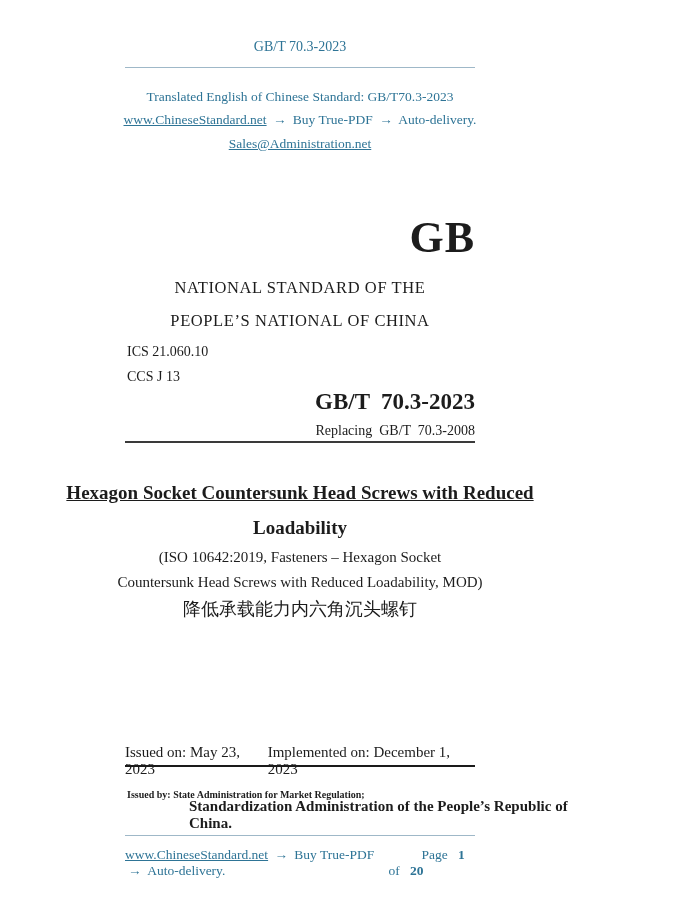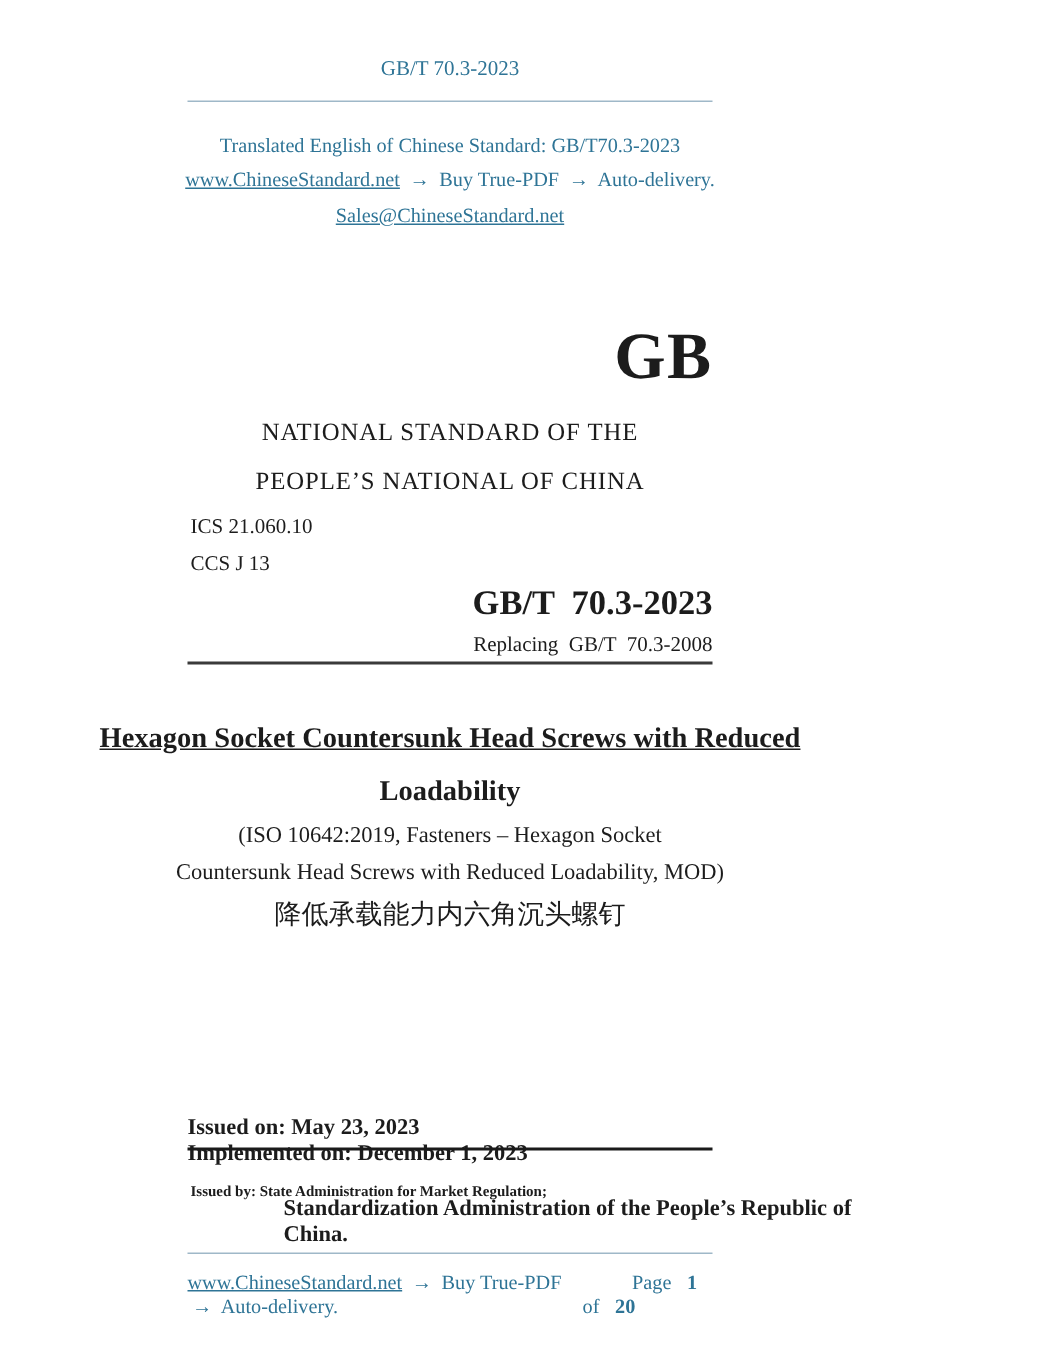--- a/index.html
+++ b/index.html
@@ -32,21 +32,21 @@
   .std-number{top:389px;right:125px;font-size:23px;font-weight:bold;white-space:pre;text-align:right;}
   .replacing-line{top:423px;right:125px;font-size:14px;white-space:pre;text-align:right;}
   .dark-rule{top:441px;left:125px;right:125px;border-top:2px solid #3a3a3a;height:0;}
 
   .title-1{top:482px;font-size:19px;font-weight:bold;text-decoration:underline;}
   .title-2{top:517px;font-size:19px;font-weight:bold;}
   .iso-1{top:549px;font-size:15px;}
   .iso-2{top:574px;font-size:15px;}
   .cjk-title{top:597px;font-size:18px;font-family:"Liberation Sans", sans-serif;}
 
-  .issued-row{top:744px;left:125px;right:125px;display:flex;justify-content:space-between;font-size:15px;font-weight:bold;flex-direction:column;}
+  .issued-row{top:744px;left:125px;right:125px;display:flex;justify-content:space-between;font-size:15px;font-weight:normal;}
   .issued-rule{top:765px;left:125px;right:125px;border-top:2.5px solid #1a1a1a;height:0;}
   .issued-by-1{top:773px;left:127px;font-size:10px;font-weight:bold;margin-top:16px;}
   .issued-by-2{top:798px;left:189px;font-size:15px;font-weight:bold;}
 
   .footer-rule{top:835px;left:125px;right:125px;border-top:1px solid #9FB8C8;height:0;}
   .footer-row{top:847px;left:125px;right:125px;display:flex;justify-content:space-between;font-size:13.5px;}
   .page-num-group span{display:inline-block;margin-left:40px;}
   .page-num-group .gap{margin-left:7px;}
   .bold{font-weight:bold;}
 </style>
@@ -62,21 +62,21 @@
 
   <div class="abs center accent link-row">
     <span class="link">www.ChineseStandard.net</span>
     <span class="arrow">→</span>
     <span>Buy True-PDF</span>
     <span class="arrow">→</span>
     <span>Auto-delivery.</span>
   </div>
 
   <div class="abs center accent email-row">
-    <span class="link">Sales@ChineseStandard.net</span>
+    <span class="link">Sales@Administration.net</span>
   </div>
 
   <div class="abs gb-logo">GB</div>
   <div class="abs center national-1">NATIONAL STANDARD OF THE</div>
   <div class="abs center national-2">PEOPLE’S NATIONAL OF CHINA</div>
   <div class="abs ics-line">ICS 21.060.10</div>
   <div class="abs ccs-line">CCS J 13</div>
 
   <div class="abs std-number">GB/T  70.3-2023</div>
   <div class="abs replacing-line">Replacing  GB/T  70.3-2008</div>

